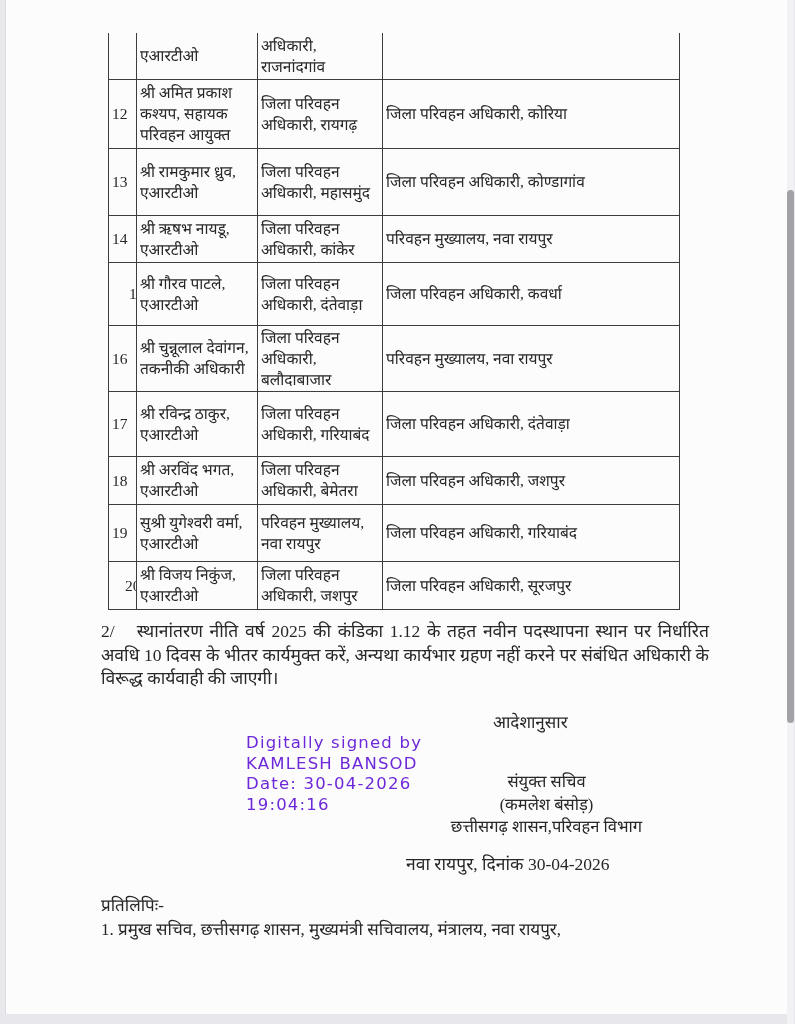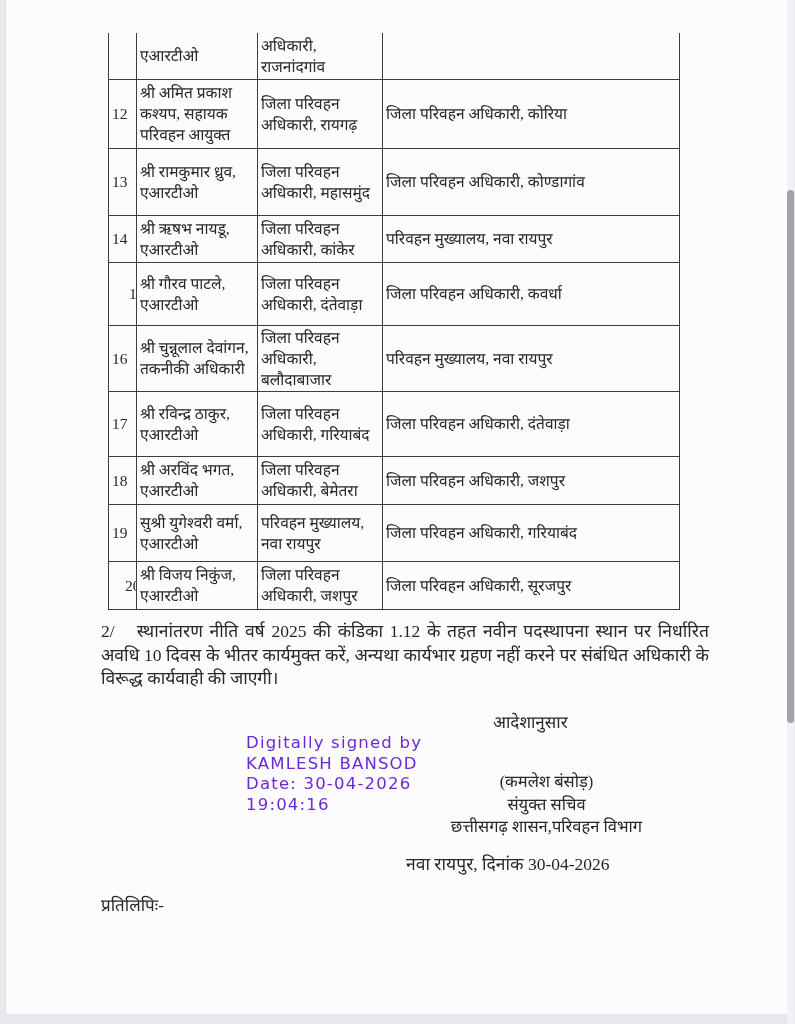--- a/index.html
+++ b/index.html
@@ -142,28 +142,29 @@
   <div class="abs para"><span class="para-num">2/</span><span>स्थानांतरण नीति वर्ष 2025 की कंडिका 1.12 के तहत नवीन पदस्थापना स्थान पर निर्धारित अवधि 10 दिवस के भीतर कार्यमुक्त करें, अन्यथा कार्यभार ग्रहण नहीं करने पर संबंधित अधिकारी के विरूद्ध कार्यवाही की जाएगी।</span></div>
 
   <div class="abs order-text">आदेशानुसार</div>
 
   <div class="abs digital">Digitally signed by
 KAMLESH BANSOD
 Date: 30-04-2026
 19:04:16</div>
 
   <div class="abs signblock">
+    <div>संयुक्त सचिव</div>
     <div>(कमलेश बंसोड़)</div>
-    <div>संयुक्त सचिव</div>
     <div>छत्तीसगढ़ शासन,परिवहन विभाग</div>
   </div>
 
 
   <div class="abs placedate">नवा रायपुर, दिनांक 30-04-2026</div>
 
   <div class="abs copylabel">प्रतिलिपिः-</div>
 
+  <div class="abs copyitem">1. प्रमुख सचिव, छत्तीसगढ़ शासन, मुख्यमंत्री सचिवालय, मंत्रालय, नवा रायपुर,</div>
 
 </div>
 
 <div class="bottom-band"></div>
 <div class="scrollbar-track"></div>
 <div class="scrollbar-thumb"></div>
 
 </body></html>

